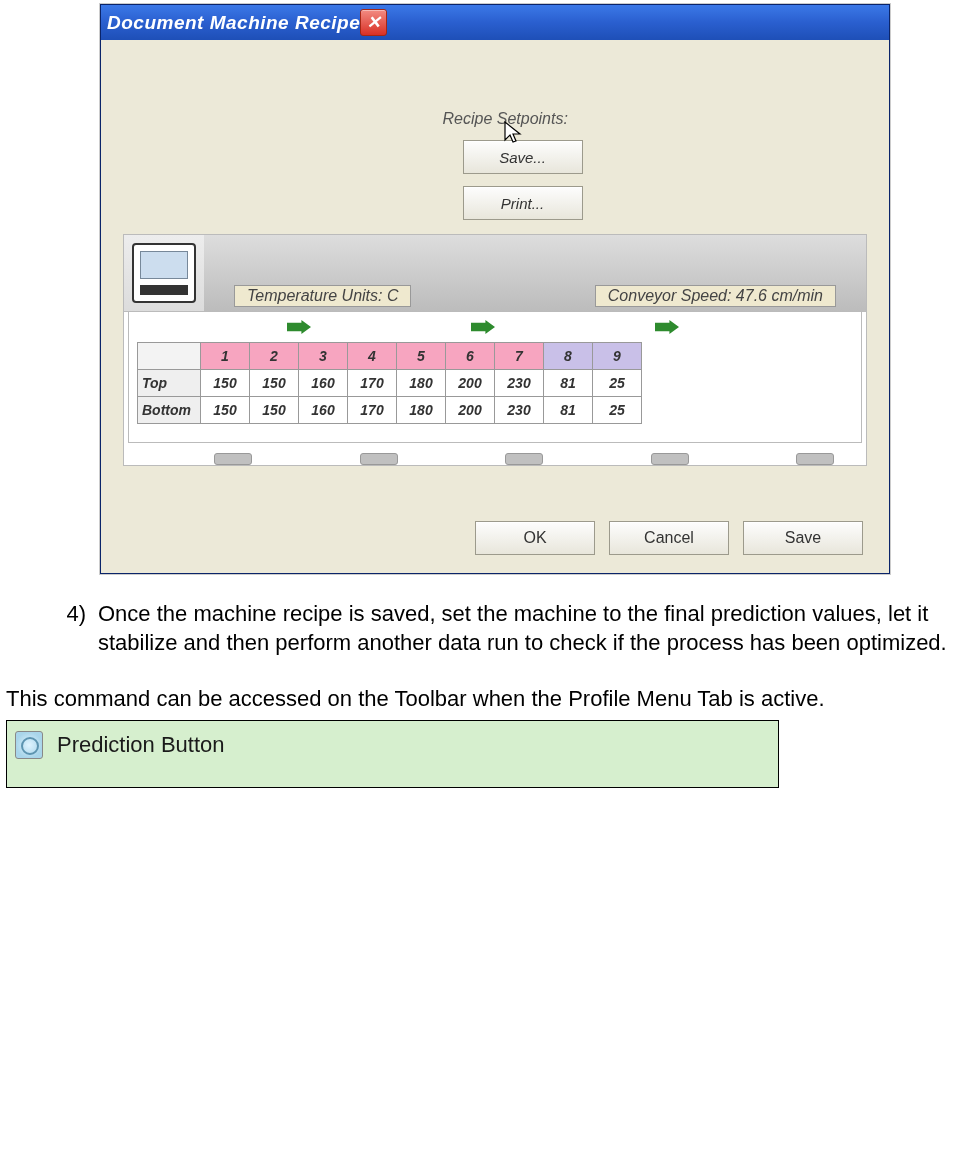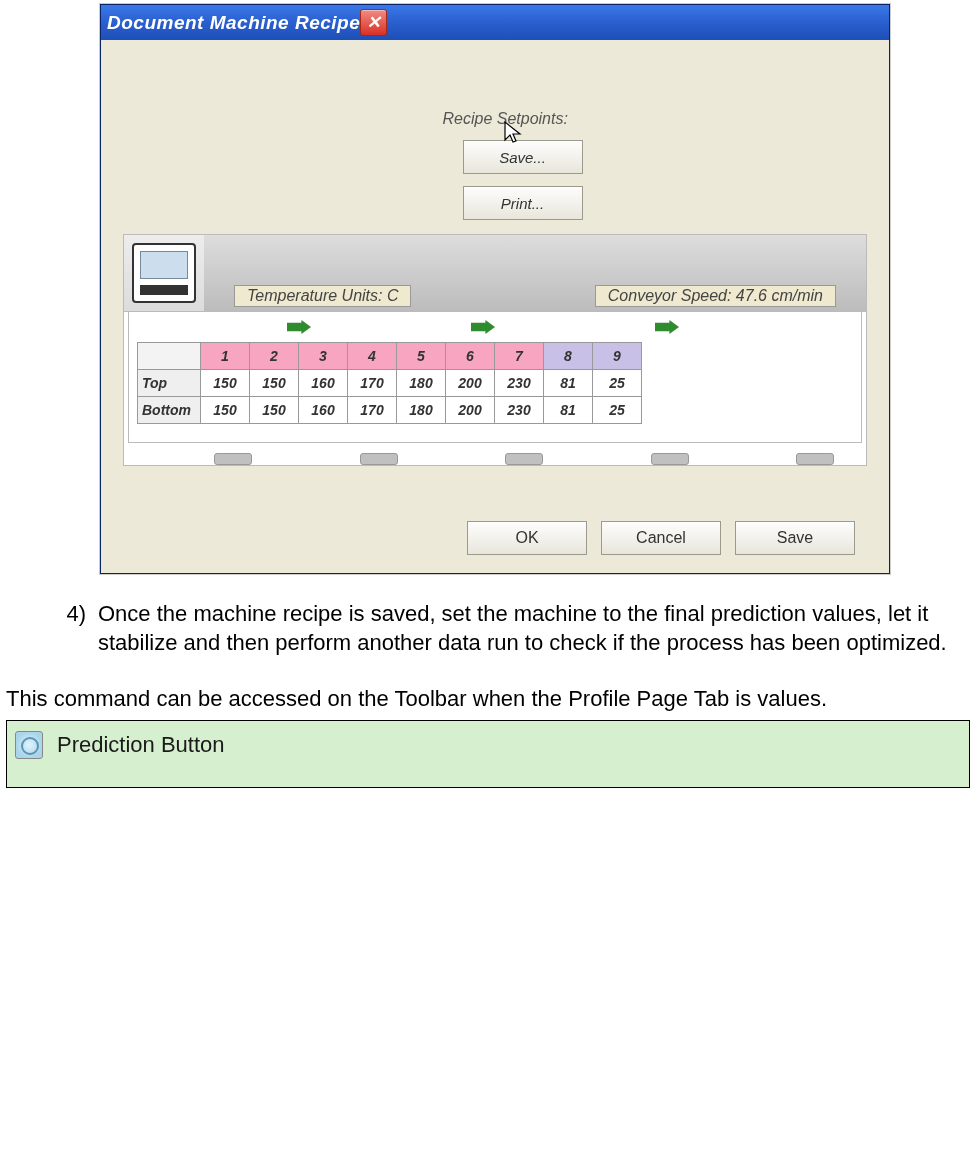--- a/index.html
+++ b/index.html
@@ -175,37 +175,37 @@
     display:flex;
     justify-content:space-between;
     padding:6px 32px 0 90px;
   }
   .foot { width:36px; height:10px; background:#c0c0c0; border:1px solid #999; border-radius:3px;}
   .bottom-btns {
     display:flex;
     gap:14px;
     justify-content:flex-end;
     margin-top: 55px;
-    margin-right: 12px;
+    margin-right: 4px;
   }
   .bottom-btns .xpbtn { font-style:normal; font-size:16px;}
   
   .doc { padding: 26px 10px 0 6px; font-size:22px; line-height:1.3; }
   .step4 { display:flex; }
   .step4 .num { width:80px; text-align:right; padding-right:12px;}
   .step4 .txt { flex:1; }
   .line2 { margin-top:28px; margin-bottom:6px; }
   .greenbox {
     border:1px solid #000;
     background:#d6efce;
     display:flex;
     align-items:flex-start;
     padding:10px 10px 28px 8px;
     gap:14px;
-    width: 964px;
+    width: 773px;
     box-sizing:border-box;
   }
   .pred-icon {
     width:26px;height:26px;
     border:1px solid #888;
     background:radial-gradient(circle at 50% 50%, #e0f4ff 0%, #a9d5ea 70%);
     border-radius:3px;
     position:relative;
   }
   .pred-icon::after {
@@ -309,21 +309,21 @@
       </div>
     </div>
   </div>
 
   <div class="doc">
     <div class="step4">
       <div class="num">4)</div>
       <div class="txt">Once the machine recipe is saved, set the machine to the final prediction values, let it stabilize and then perform another data run to check if the process has been optimized.</div>
     </div>
 
-    <div class="line2">This command can be accessed on the Toolbar when the Profile Page Tab is values.</div>
+    <div class="line2">This command can be accessed on the Toolbar when the Profile Menu Tab is active.</div>
 
     <div class="greenbox">
       <div class="pred-icon"></div>
       <div class="lbl">Prediction Button</div>
     </div>
 
   </div>
 </div>
 
 </body></html>

